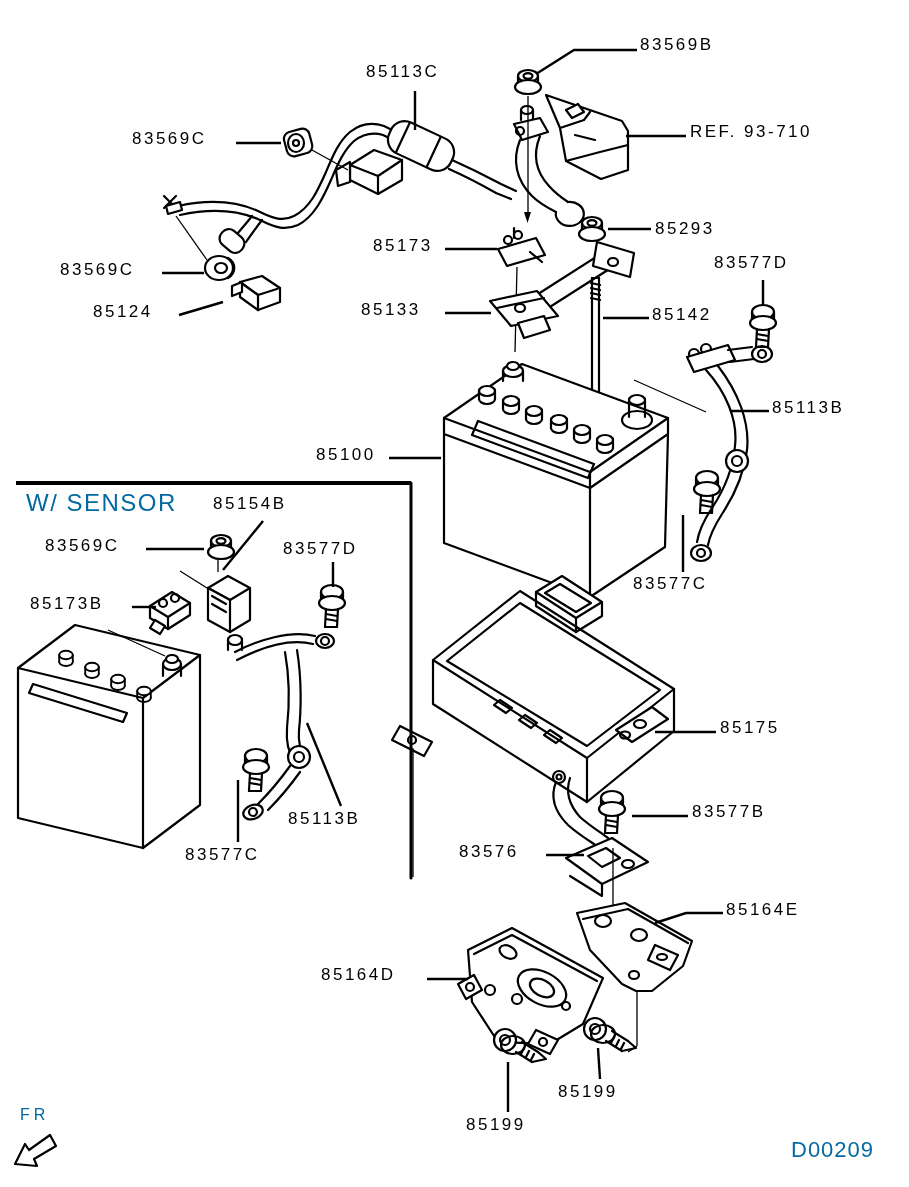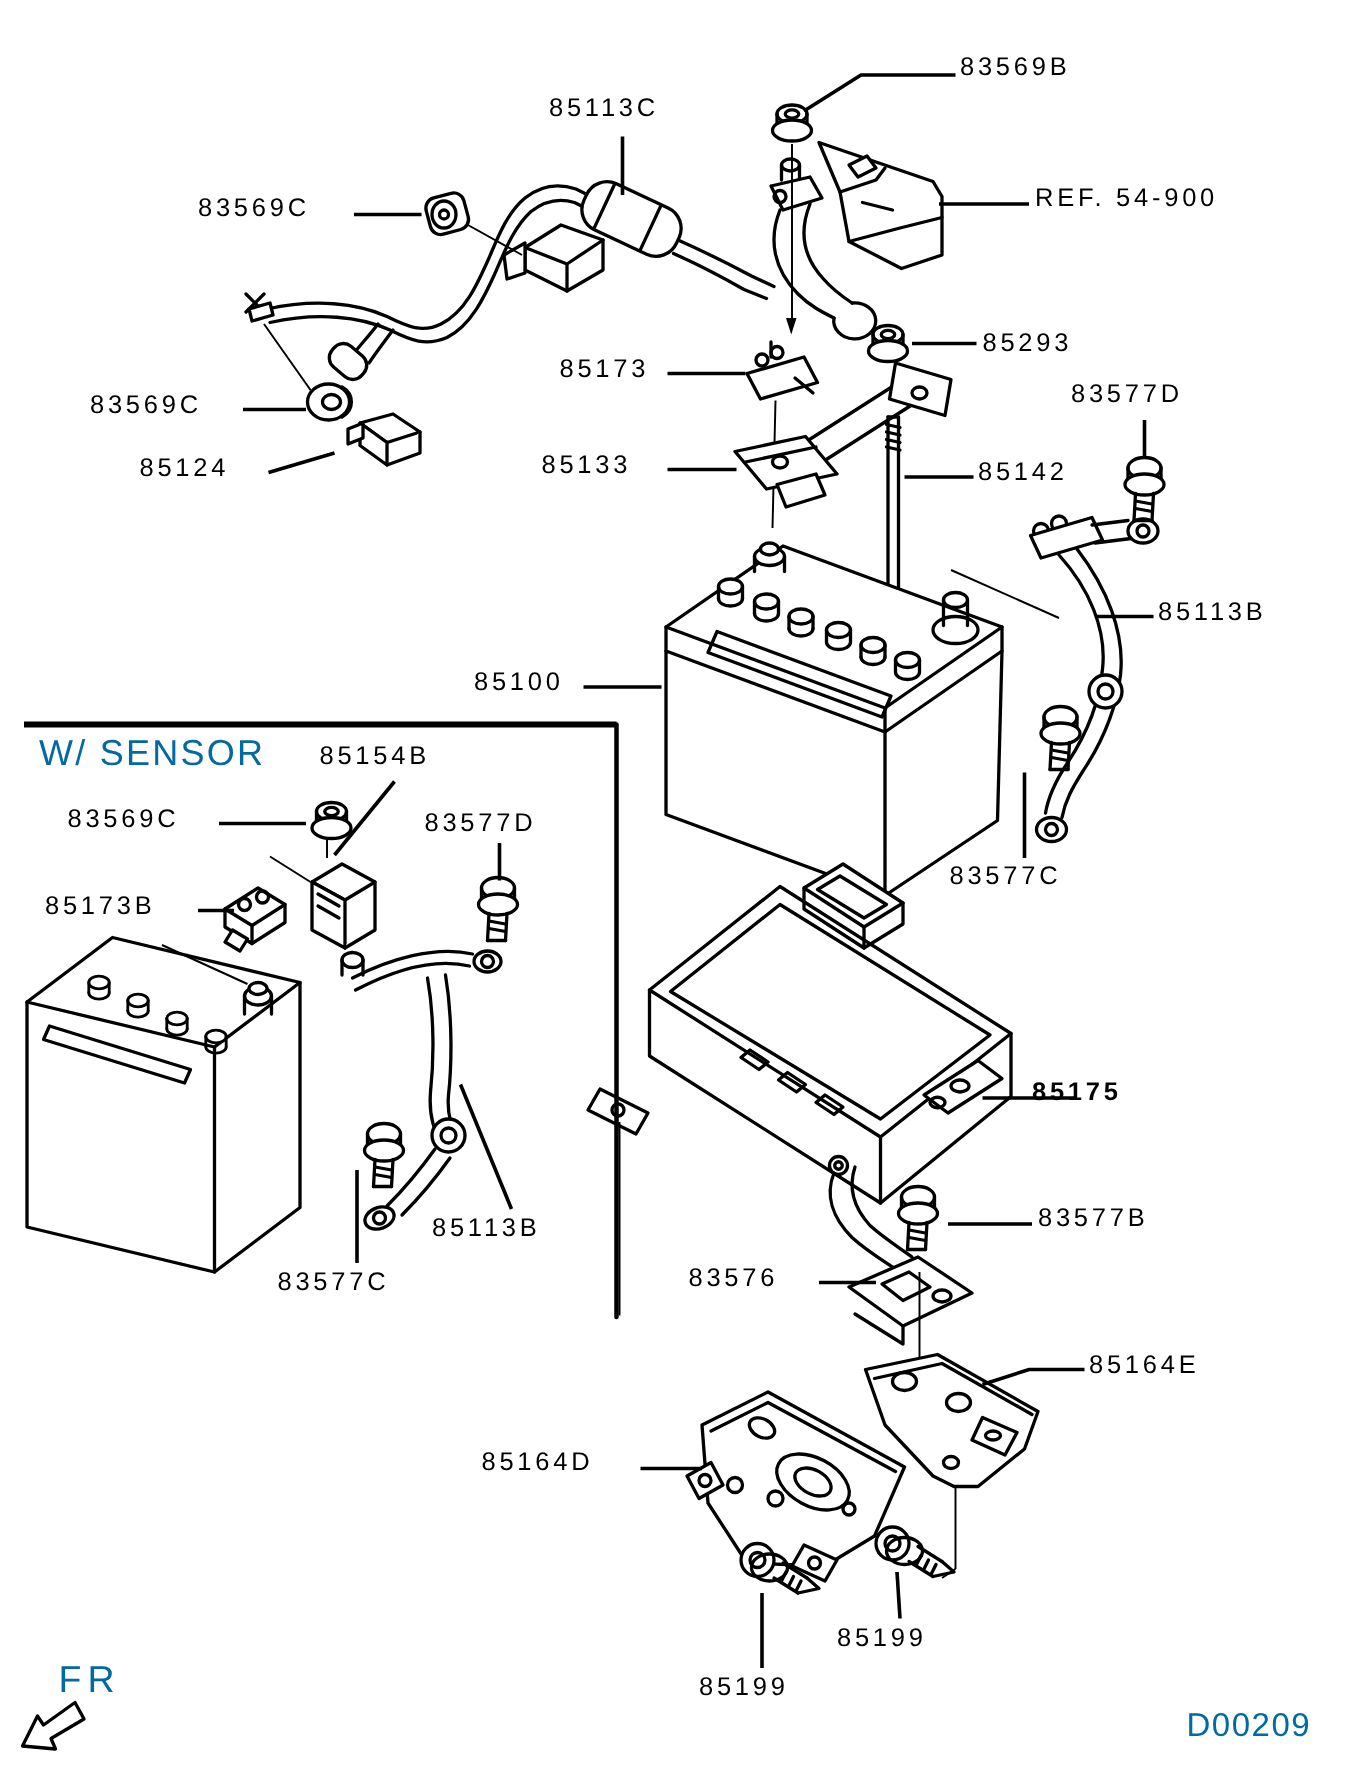--- a/index.html
+++ b/index.html
@@ -10,21 +10,21 @@
   .ln{stroke:#000;stroke-width:2.2;fill:none;stroke-linecap:round;stroke-linejoin:round;}
   .lnw{stroke:#000;stroke-width:2.2;fill:#fff;stroke-linecap:round;stroke-linejoin:round;}
   .thin{stroke:#000;stroke-width:1.3;fill:none;}
   .thick{stroke:#000;stroke-width:4;fill:none;}
   .leader{stroke:#000;stroke-width:2.4;fill:none;}
   .blk{fill:#000;stroke:none;}
   .part-label{position:absolute;font-size:17px;line-height:1;letter-spacing:2.5px;
               white-space:nowrap;color:#000;}
   .small-label{position:absolute;white-space:nowrap;color:#0369a1;}
   #inset-title{left:26px;top:489px;font-size:24px;letter-spacing:1.5px;}
-  #fr-label{left:39px;top:1106px;font-size:25px;letter-spacing:4px;}
+  #fr-label{left:20px;top:1106px;font-size:16px;letter-spacing:4px;}
   #drawing-code{left:791px;top:1137px;font-size:22px;letter-spacing:1px;}
 </style>
 </head>
 <body>
 
 <div id="page">
 
   <svg id="art" width="909" height="1187" viewBox="0 0 909 1187">
     <defs>
       <g id="cap">
@@ -375,36 +375,36 @@
   </svg>
 
   <div class="small-label" id="inset-title">W/ SENSOR</div>
   <div class="small-label" id="fr-label">FR</div>
   <div class="small-label" id="drawing-code">D00209</div>
 
   <div id="label-layer">
       <div class="part-label" style="left: 640px; top: 36px;">83569B</div>
       <div class="part-label" style="left: 366px; top: 63px;">85113C</div>
       <div class="part-label" style="left: 132px; top: 130px;">83569C</div>
-      <div class="part-label" style="left: 690px; top: 123px;">REF. 54-900</div>
+      <div class="part-label" style="left: 690px; top: 123px;">REF. 93-710</div>
       <div class="part-label" style="left: 60px; top: 261px;">83569C</div>
       <div class="part-label" style="left: 93px; top: 303px;">85124</div>
       <div class="part-label" style="left: 373px; top: 237px;">85173</div>
       <div class="part-label" style="left: 655px; top: 220px;">85293</div>
       <div class="part-label" style="left: 714px; top: 254px;">83577D</div>
       <div class="part-label" style="left: 361px; top: 301px;">85133</div>
       <div class="part-label" style="left: 652px; top: 306px;">85142</div>
       <div class="part-label" style="left: 772px; top: 399px;">85113B</div>
       <div class="part-label" style="left: 300px; top: 446px; margin-left: 16px;">85100</div>
       <div class="part-label" style="left: 213px; top: 495px;">85154B</div>
       <div class="part-label" style="left: 45px; top: 537px;">83569C</div>
       <div class="part-label" style="left: 283px; top: 540px;">83577D</div>
       <div class="part-label" style="left: 30px; top: 595px;">85173B</div>
       <div class="part-label" style="left: 633px; top: 575px;">83577C</div>
-      <div class="part-label" style="left: 688px; top: 719px; font-weight: bold;">85175</div>
+      <div class="part-label" style="left: 720px; top: 719px;">85175</div>
       <div class="part-label" style="left: 692px; top: 803px;">83577B</div>
       <div class="part-label" style="left: 459px; top: 843px;">83576</div>
       <div class="part-label" style="left: 726px; top: 901px;">85164E</div>
       <div class="part-label" style="left: 321px; top: 966px;">85164D</div>
       <div class="part-label" style="left: 288px; top: 810px;">85113B</div>
       <div class="part-label" style="left: 185px; top: 846px;">83577C</div>
       <div class="part-label" style="left: 558px; top: 1083px;">85199</div>
       <div class="part-label" style="left: 466px; top: 1116px;">85199</div>
     </div>
 </div>

